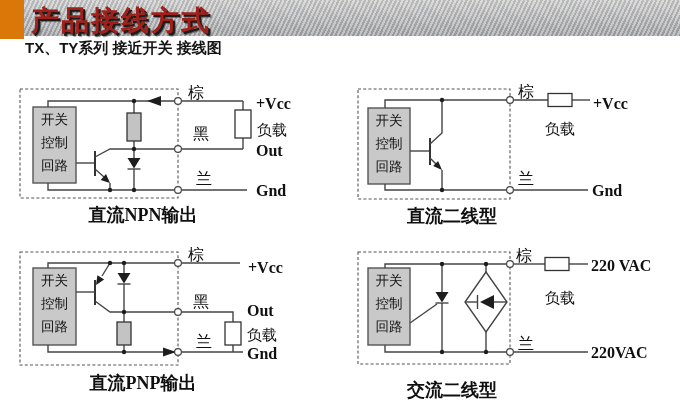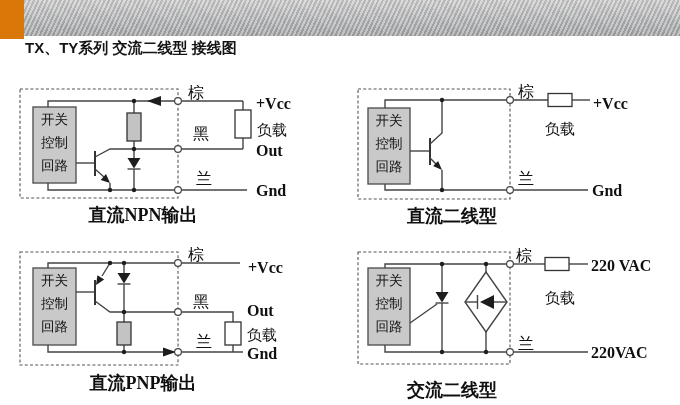--- a/index.html
+++ b/index.html
@@ -50,22 +50,23 @@
   .cnS{font-size:15px;}
   .boxtxt{font-size:13.5px;}
   .lat{font-size:16px;font-weight:bold;}
   .cap{font-size:18px;font-weight:bold;}
 </style>
 </head>
 <body>
 
 <div class="banner">
   <div class="accent" style="background: rgb(217, 120, 8);"></div>
+  <div class="title" style="color: rgb(161, 32, 26);">产品接线方式</div>
 </div>
-<div class="subtitle">TX、TY系列 交流二线型 接线图</div>
+<div class="subtitle">TX、TY系列 接近开关 接线图</div>
 
 <svg id="p-npn" class="panel" width="340" height="173" viewBox="0 62 340 173">
   <rect class="dashedbox" x="20" y="89" width="158" height="109"></rect>
   <rect class="graybox" x="33" y="107" width="43" height="76"></rect>
   <text class="boxtxt" x="54.5" y="124" text-anchor="middle">开关</text>
   <text class="boxtxt" x="54.5" y="147" text-anchor="middle">控制</text>
   <text class="boxtxt" x="54.5" y="170" text-anchor="middle">回路</text>
 
   <g>
     <path class="wire" d="M48,107 V101 H178"></path>

